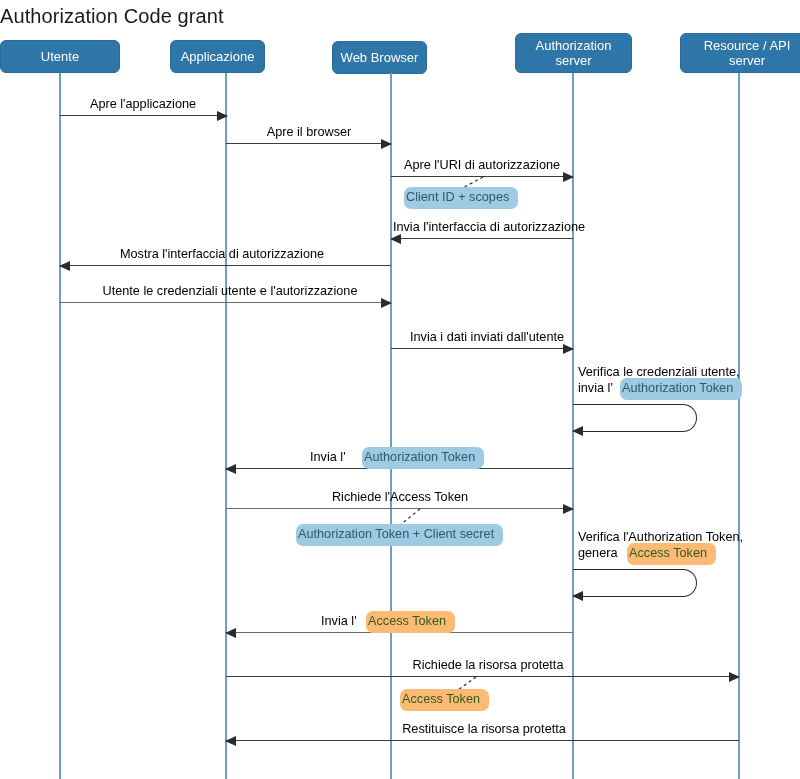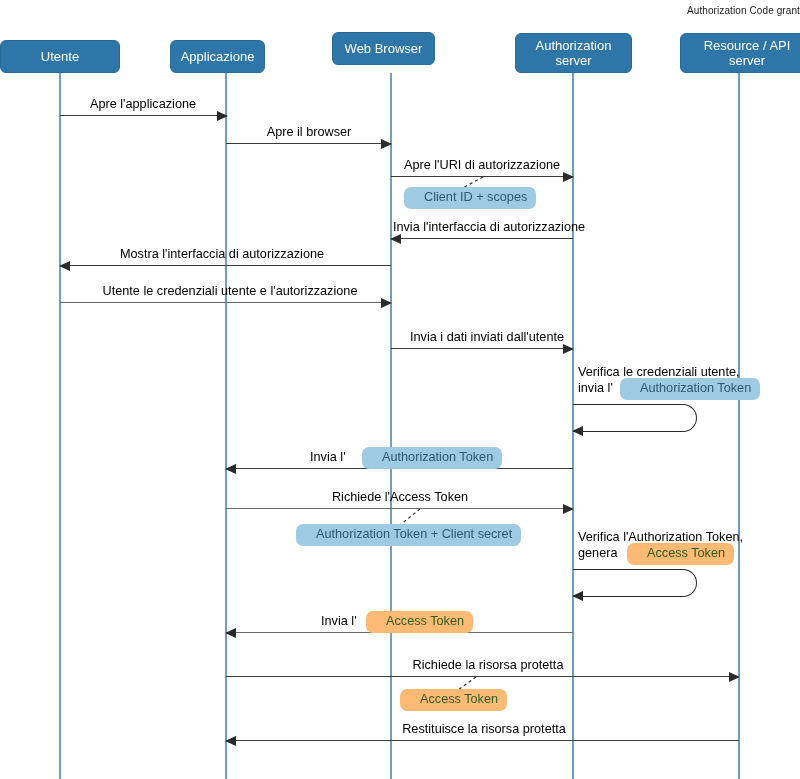--- a/index.html
+++ b/index.html
@@ -18,22 +18,22 @@
     height: 779px;
     background: #ffffff;
     overflow: hidden;
   }
   
   .diagram-title {
     position: absolute;
     left: 0;
     top: 5px;
     width: 800px;
-    text-align: right;
-    font-size: 10px;
+    text-align: left;
+    font-size: 20px;
     color: #1a1a1a;
     letter-spacing: 0.1px;
   }
   
   .participant {
     position: absolute;
     box-sizing: border-box;
     background: #2E75A8;
     border: 1px solid #2a6b9a;
     border-radius: 6px;
@@ -94,21 +94,21 @@
     border-top-right-radius: 22px;
     border-bottom-right-radius: 22px;
   }
   
   .badge {
     position: absolute;
     box-sizing: border-box;
     border-radius: 7px;
     font-size: 12.7px;
     line-height: 19px;
-    padding: 1px 9px 2px 20px;
+    padding: 1px 9px 2px 2px;
     white-space: nowrap;
   }
   .badge.blue  { background: #9ECAE3; color: #31586e; }
   .badge.green { background: #fdba74; color: #2f5a20; }
   
   .connector {
     position: absolute;
     overflow: visible;
   }
   .connector line {
@@ -123,21 +123,21 @@
 <div id="canvas">
 
   <div class="diagram-title">Authorization Code grant</div>
 
   <div class="participant" style="left:0px; top:40px; width:120px; height:33px;">
     <span>Utente</span>
   </div>
   <div class="participant" style="left:170px; top:40px; width:95px; height:33px;">
     <span>Applicazione</span>
   </div>
-  <div class="participant" style="left:332px; top:32px; width:103px; height:33px;">
+  <div class="participant" style="left:332px; top:41px; width:95px; height:33px;">
     <span>Web Browser</span>
   </div>
   <div class="participant" style="left:515px; top:33px; width:117px; height:40px;">
     <span>Authorization
 server</span>
   </div>
   <div class="participant" style="left:680px; top:33px; width:134px; height:40px;">
     <span>Resource / API
 server</span>
   </div>

